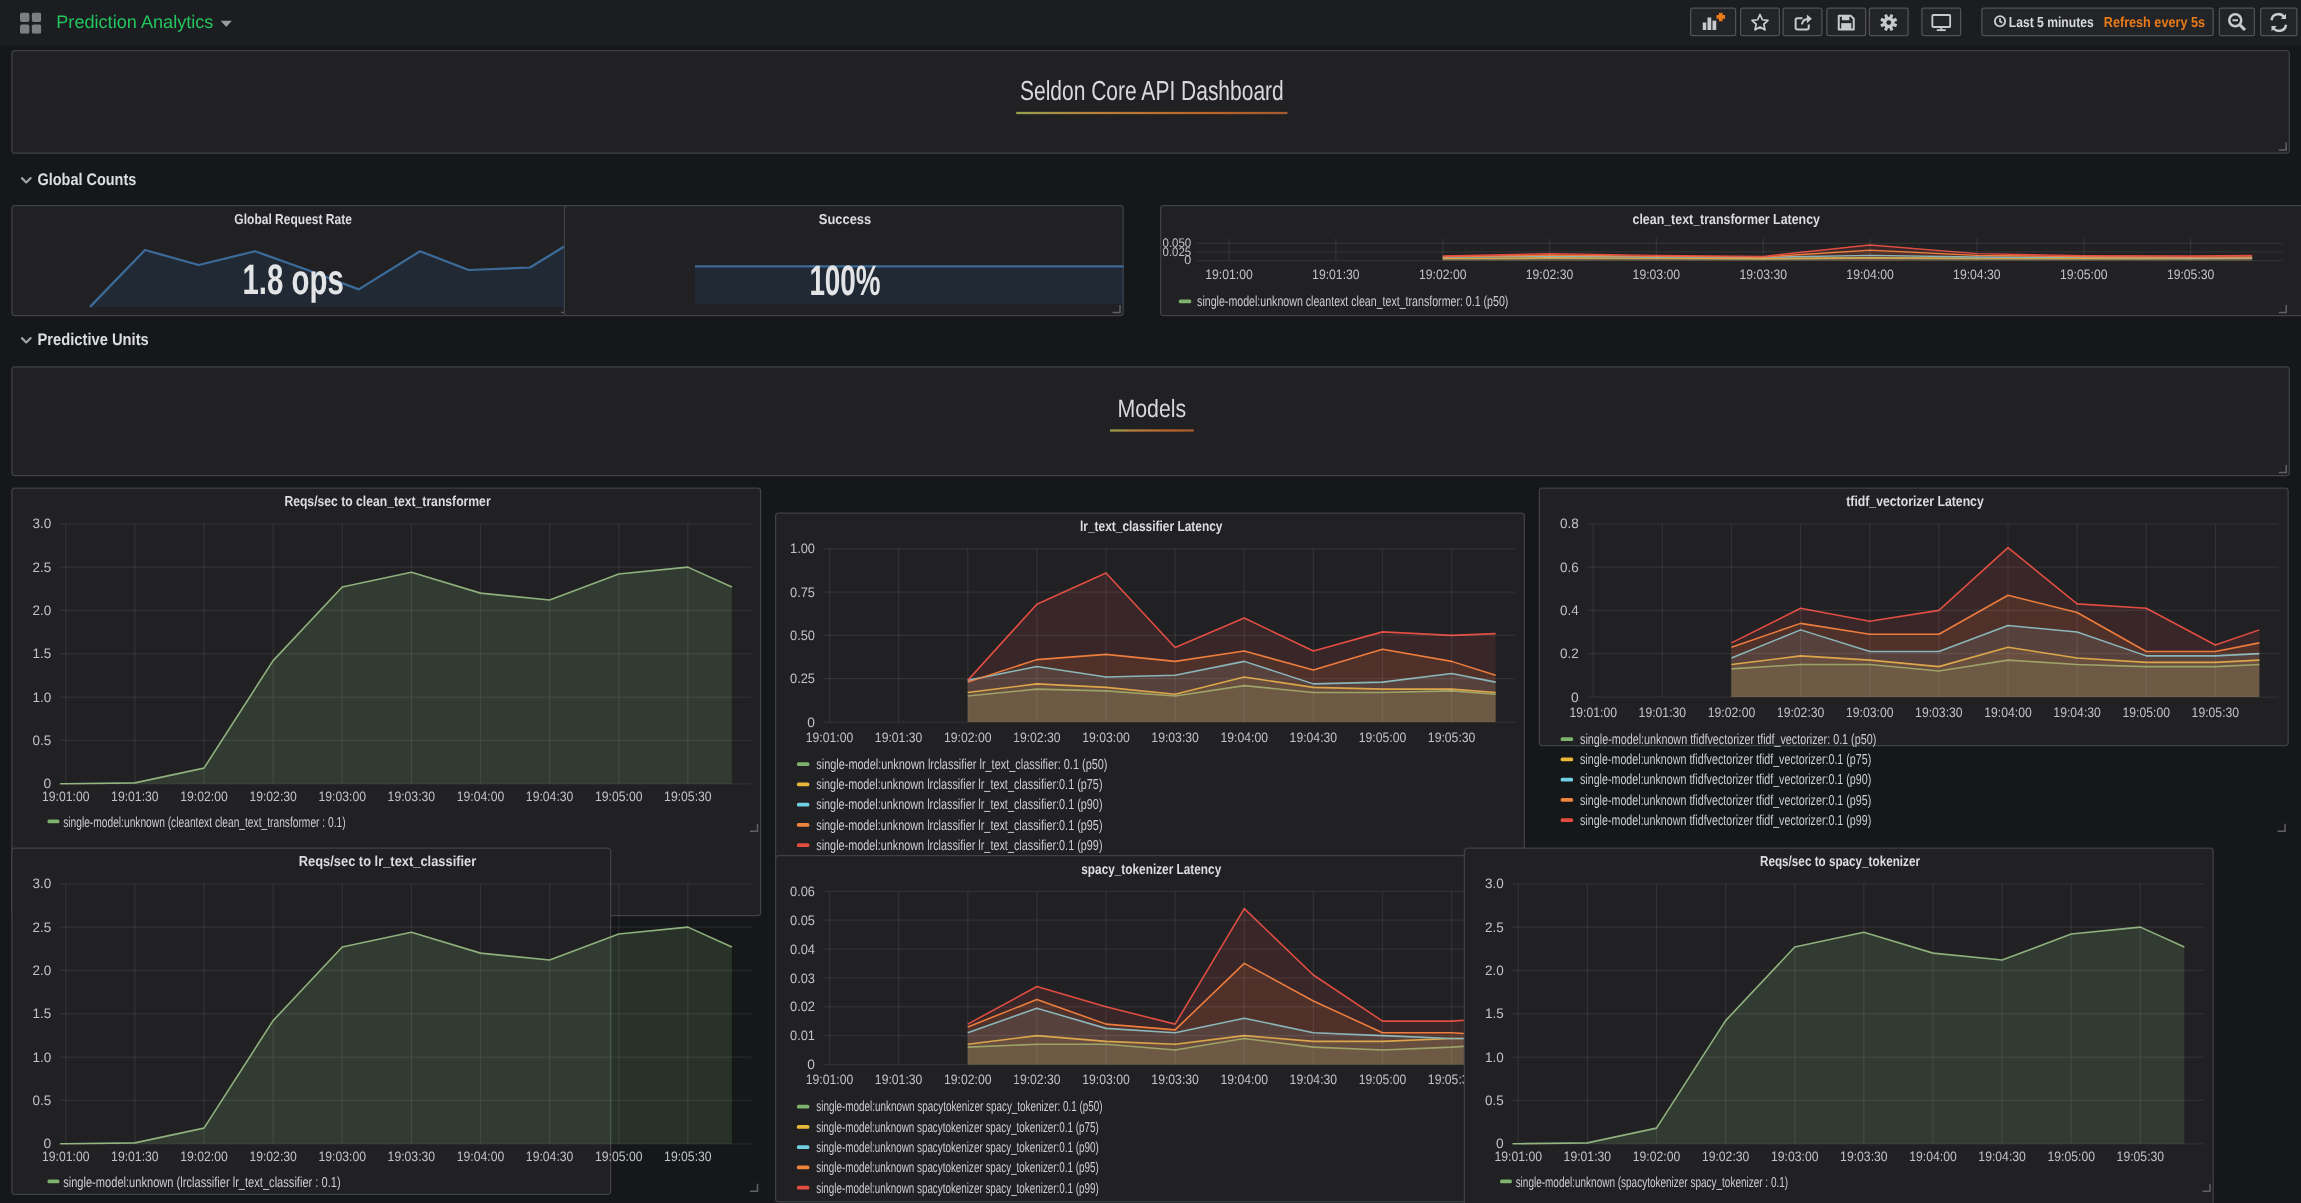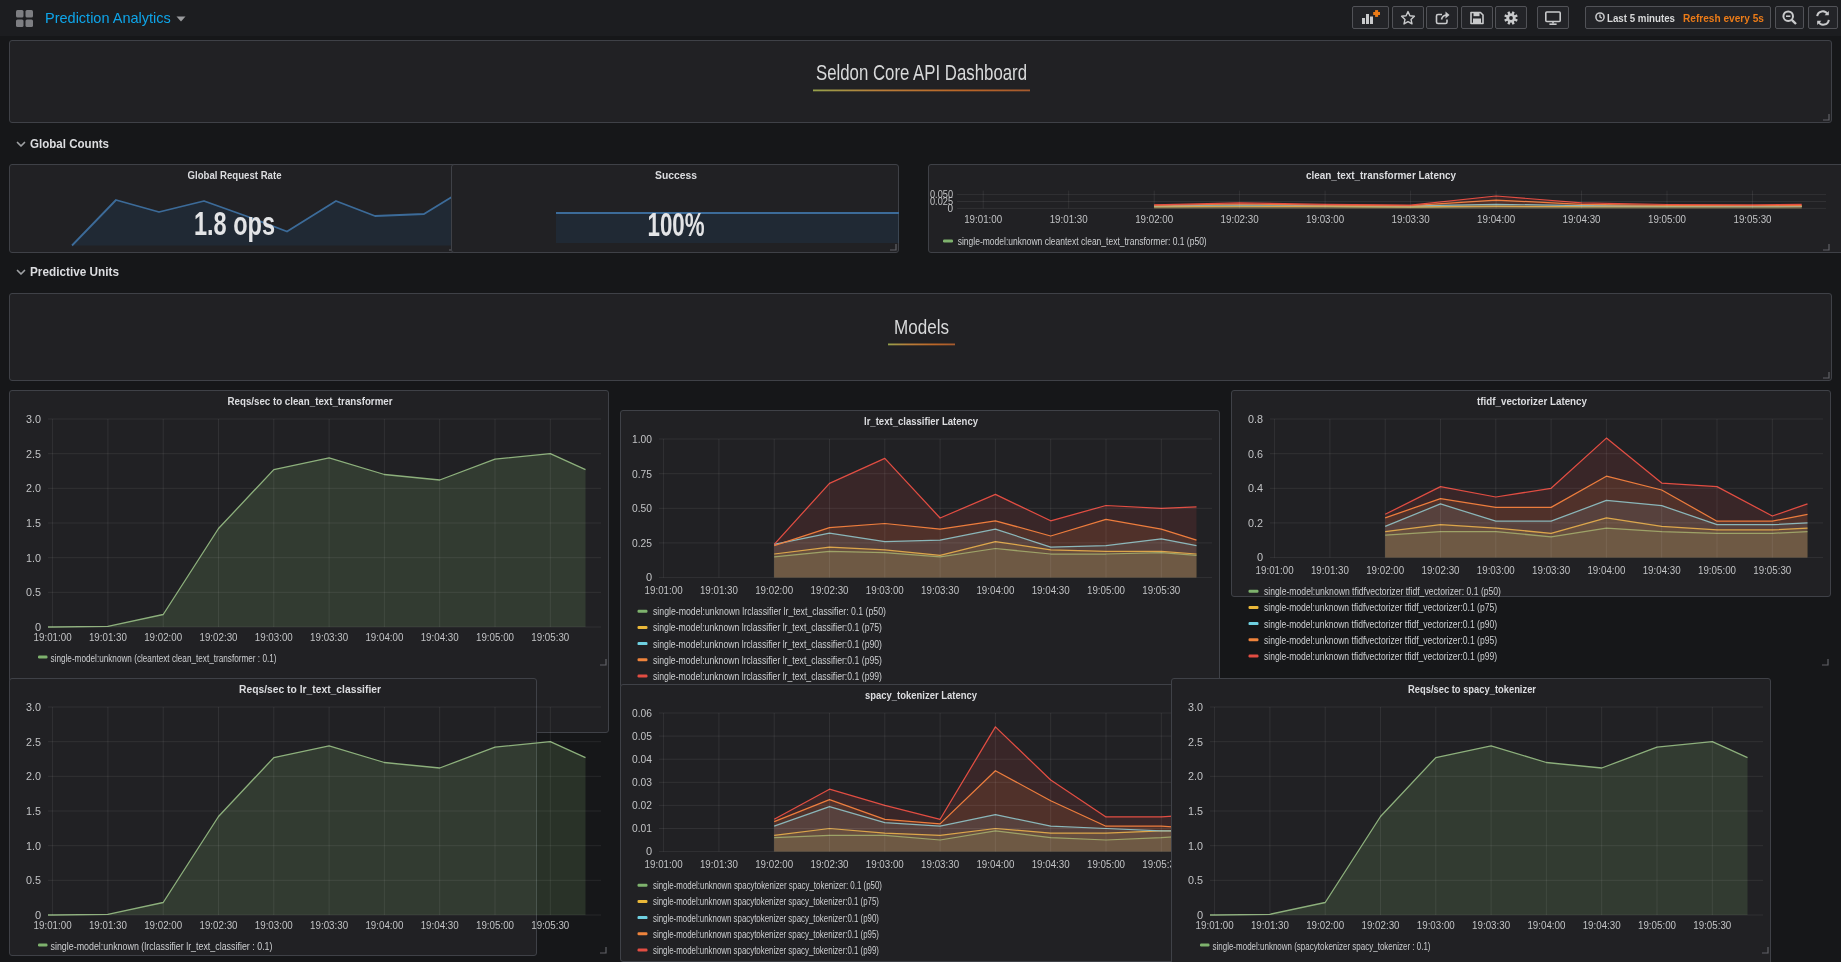--- a/index.html
+++ b/index.html
@@ -9,21 +9,21 @@
 </style></head><body>
 <div id="nav">
     <svg style="position:absolute;left:16.0px;top:10.0px" width="17" height="17">
       <g fill="#7d7e82">
         <rect x="0" y="0" width="7.5" height="7.5" rx="1.5"></rect>
         <rect x="9.5" y="0" width="7.5" height="7.5" rx="1.5"></rect>
         <rect x="0" y="9.5" width="7.5" height="7.5" rx="1.5"></rect>
         <rect x="9.5" y="9.5" width="7.5" height="7.5" rx="1.5"></rect>
       </g>
     </svg>
-    <span style="position:absolute;left:45px;top:10px;font-size:14.5px;color:#0ea5e9">Prediction Analytics</span>
+    <span style="position:absolute;left:45px;top:10px;font-size:14.5px;color:#22c55e">Prediction Analytics</span>
     <svg style="position:absolute;left:176.0px;top:16.0px" width="10" height="6">
       <path d="M0.5 0.5 L9.5 0.5 L5 5.5 Z" fill="#9a9b9e"></path>
     </svg>
     <div style="position:absolute;left:1352px;top:6px;width:37px;height:23px;background:#232428;border:1px solid #515257;border-radius:2px;box-sizing:border-box"></div>
     <svg style="position:absolute;left:1361.5px;top:10.0px" width="18" height="15">
       <rect x="0" y="8" width="3" height="6" fill="#c9cacc"></rect>
       <rect x="4" y="4" width="3" height="10" fill="#c9cacc"></rect>
       <rect x="8" y="6.5" width="3" height="7.5" fill="#c9cacc"></rect>
       <line x1="11.2" y1="3.5" x2="18" y2="3.5" stroke="#eb7b18" stroke-width="3"></line>
       <line x1="14.6" y1="0.1" x2="14.6" y2="6.9" stroke="#eb7b18" stroke-width="3"></line>
@@ -321,21 +321,21 @@
       <rect x="16.5" y="214.9" width="10" height="3" rx="1.2" fill="#EAB839"></rect>
       <text x="32.0" y="220.4" font-size="11.5" fill="#ccced0" textLength="233" lengthAdjust="spacingAndGlyphs">single-model:unknown tfidfvectorizer tfidf_vectorizer:0.1 (p75)</text>
       <rect x="16.5" y="231.1" width="10" height="3" rx="1.2" fill="#6ED0E0"></rect>
       <text x="32.0" y="236.6" font-size="11.5" fill="#ccced0" textLength="233" lengthAdjust="spacingAndGlyphs">single-model:unknown tfidfvectorizer tfidf_vectorizer:0.1 (p90)</text>
       <rect x="16.5" y="247.3" width="10" height="3" rx="1.2" fill="#EF843C"></rect>
       <text x="32.0" y="252.8" font-size="11.5" fill="#ccced0" textLength="233" lengthAdjust="spacingAndGlyphs">single-model:unknown tfidfvectorizer tfidf_vectorizer:0.1 (p95)</text>
       <rect x="16.5" y="263.5" width="10" height="3" rx="1.2" fill="#E24D42"></rect>
       <text x="32.0" y="269.0" font-size="11.5" fill="#ccced0" textLength="233" lengthAdjust="spacingAndGlyphs">single-model:unknown tfidfvectorizer tfidf_vectorizer:0.1 (p99)</text>
       <path d="M590 274 H596 V268" fill="none" stroke="#606166" stroke-width="1.2"></path>
     </svg></div>
-<div class="panel" style="left:9px;top:678px;width:528px;height:278px"><svg width="600" height="278">
+<div class="panel" style="left:9px;top:678px;width:480px;height:278px"><svg width="600" height="278">
       <text x="300.0" y="14.0" font-size="11.5" fill="#dcdde0" text-anchor="middle" font-weight="700" textLength="142" lengthAdjust="spacingAndGlyphs">Reqs/sec to lr_text_classifier</text>
       <text x="31.0" y="239.8" font-size="11" fill="#c2c3c5" text-anchor="end">0</text>
       <text x="31.0" y="205.1" font-size="11" fill="#c2c3c5" text-anchor="end" textLength="15" lengthAdjust="spacingAndGlyphs">0.5</text>
       <text x="31.0" y="170.5" font-size="11" fill="#c2c3c5" text-anchor="end" textLength="15" lengthAdjust="spacingAndGlyphs">1.0</text>
       <text x="31.0" y="135.8" font-size="11" fill="#c2c3c5" text-anchor="end" textLength="15" lengthAdjust="spacingAndGlyphs">1.5</text>
       <text x="31.0" y="101.1" font-size="11" fill="#c2c3c5" text-anchor="end" textLength="15" lengthAdjust="spacingAndGlyphs">2.0</text>
       <text x="31.0" y="66.5" font-size="11" fill="#c2c3c5" text-anchor="end" textLength="15" lengthAdjust="spacingAndGlyphs">2.5</text>
       <text x="31.0" y="31.8" font-size="11" fill="#c2c3c5" text-anchor="end" textLength="15" lengthAdjust="spacingAndGlyphs">3.0</text>
       <text x="42.6" y="249.5" font-size="11" fill="#c2c3c5" text-anchor="middle" textLength="38" lengthAdjust="spacingAndGlyphs">19:01:00</text>
       <text x="97.9" y="249.5" font-size="11" fill="#c2c3c5" text-anchor="middle" textLength="38" lengthAdjust="spacingAndGlyphs">19:01:30</text>

